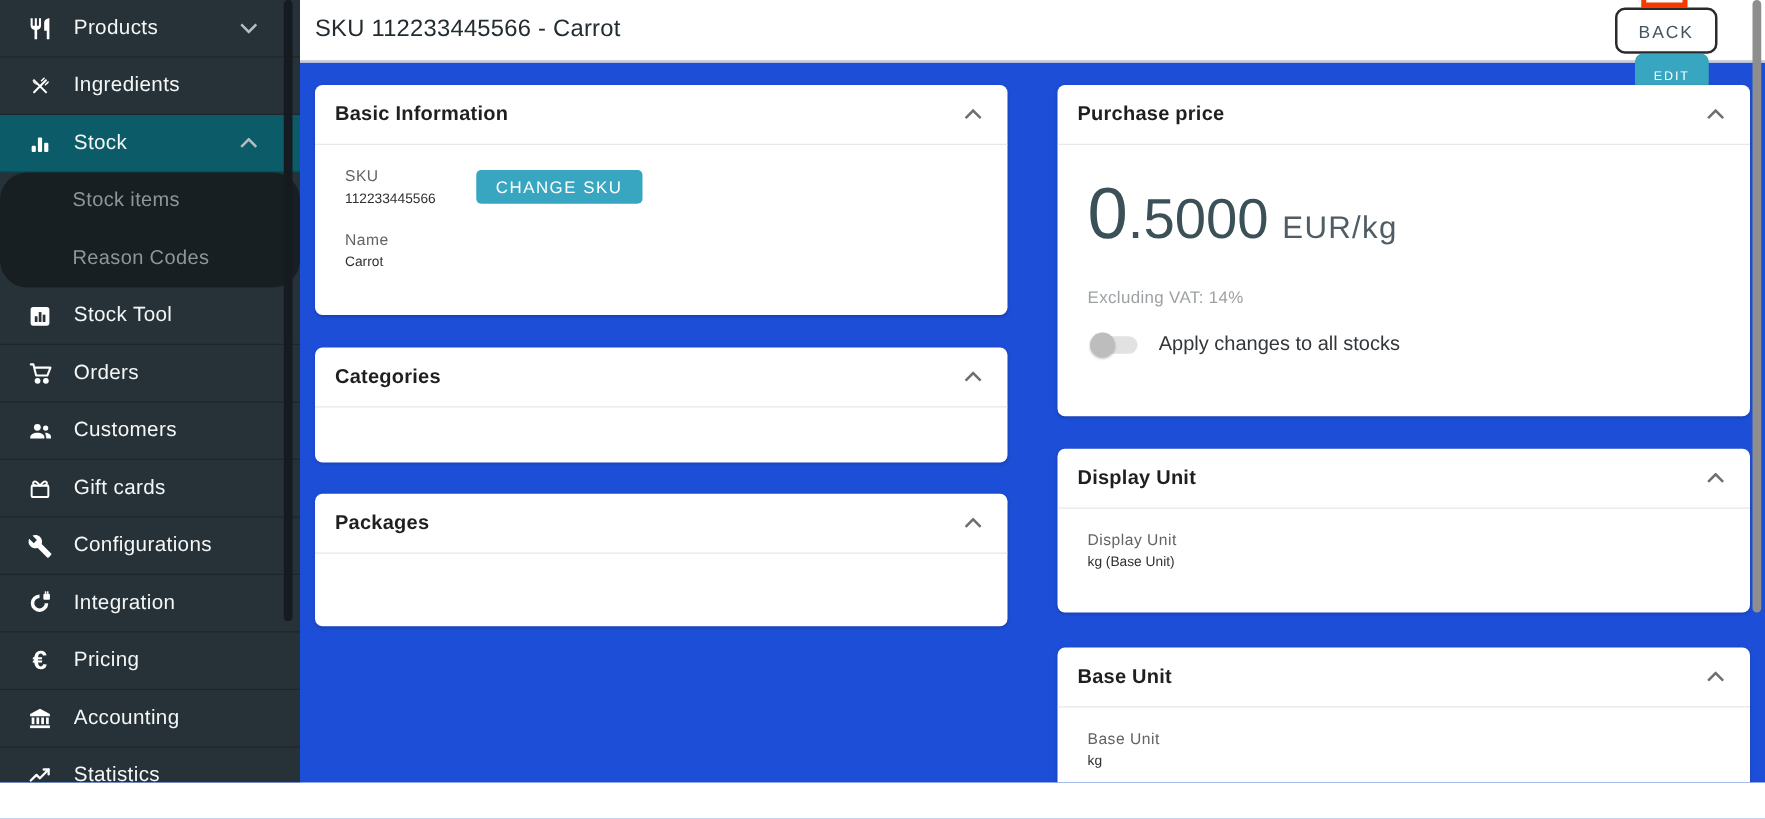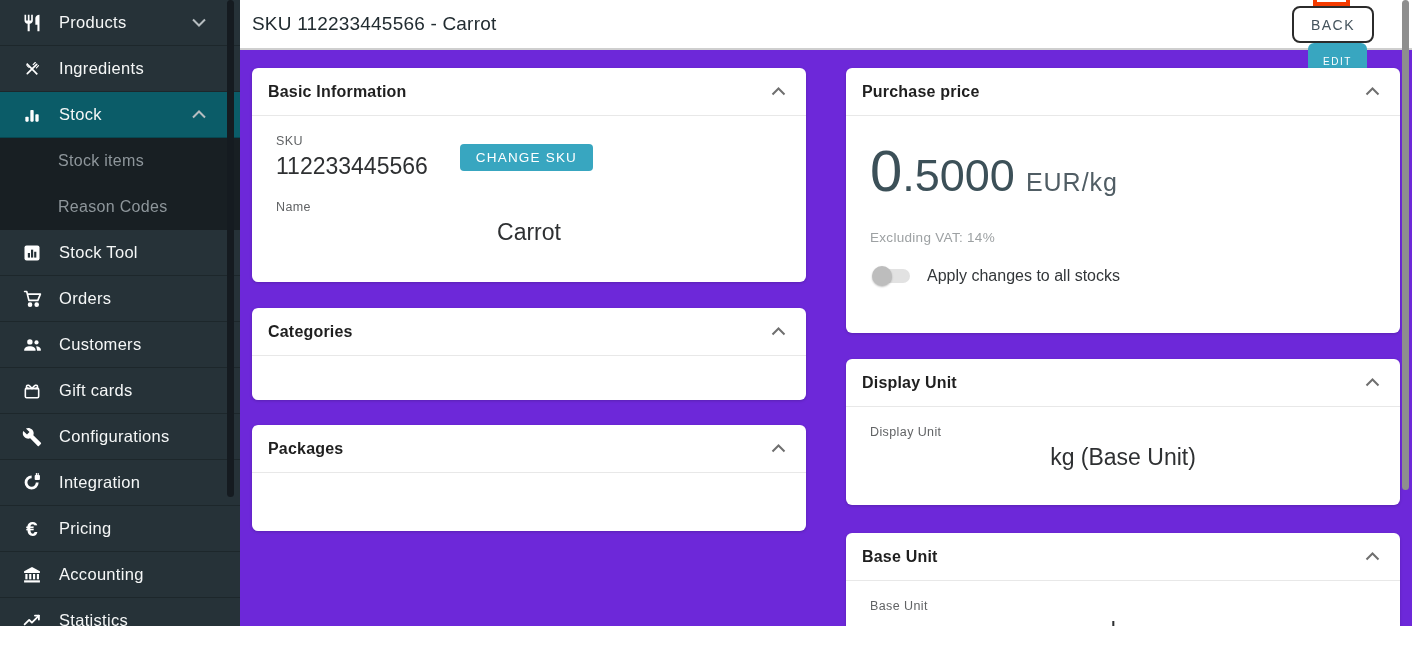--- a/index.html
+++ b/index.html
@@ -1,33 +1,33 @@
 <!DOCTYPE html>
 <html><head>
 <meta charset="utf-8">
 <style>
   * { margin:0; padding:0; box-sizing:border-box; }
   html,body { width:1412px; height:655px; }
   body { font-family:"Liberation Sans","DejaVu Sans",sans-serif; }
 
   #app { width:1412px; height:626px; position:relative; overflow:hidden;
-         background:#6d28d9; display:flex; }
+         background:#1d4ed8; display:flex; }
 
   
   .sidebar { width:240px; flex:0 0 240px; height:100%; background:#263238;
              position:relative; overflow:hidden; }
   .nav-item { height:46px; display:flex; align-items:center; padding:0 20px;
               color:#f5f7f7; font-size:16.5px; letter-spacing:.3px; cursor:pointer;
               border-bottom:1px solid rgba(0,0,0,.22); }
   .nav-item .ico { width:24px; height:24px; display:flex; align-items:center;
                    justify-content:center; flex-shrink:0; }
   .nav-item .lbl { margin-left:15px; white-space:nowrap; }
   .nav-item .chev { margin-left:auto; margin-right:14px; display:flex; }
   .nav-item.active { background:#0b5c68; }
-  .submenu { background:#181f23; }
+  .submenu { background:#181f23;border-radius:22px; }
   .sub-item { height:46px; display:flex; align-items:center; padding-left:58px;
               color:#8e969b; font-size:16px; letter-spacing:.3px; cursor:pointer; }
   .side-scroll { position:absolute; right:6px; top:0; width:7px; height:497px;
                  background:#151b20; border-radius:4px; }
   .euro-glyph { font-size:21px; font-weight:700; color:#fff; line-height:1; }
 
   
   .main { flex:1; display:flex; flex-direction:column; min-width:0; }
   .topbar { height:50px; background:#fff; border-bottom:2px solid #cfcfcf;
             display:flex; align-items:center; padding:0 29px 0 12px; flex-shrink:0; }
@@ -53,21 +53,21 @@
           overflow:hidden; }
   .card + .card, .mb26 { margin-bottom:26px; }
   .card-header { height:48px; display:flex; align-items:center;
                  justify-content:space-between; padding:0 16px;
                  border-bottom:1px solid #e8e8e8; }
   .card-title { font-size:16px; font-weight:600; color:#1f1f1f; letter-spacing:.2px; }
   .collapse-btn { background:none; border:none; cursor:pointer; display:flex;
                   align-items:center; padding:4px; }
 
   .field-label { font-size:12.5px; color:#616365; letter-spacing:.4px; margin-bottom:5px; }
-  .field-value { font-size:23px; color:#2e3032;text-align:center; }
+  .field-value { font-size:11px; color:#2e3032; }
 
   .bi-body { padding:18px 24px 36px; }
   .sku-row { display:flex; align-items:center; gap:32px; }
   .btn-change-sku { height:27px; padding:0 16px; background:#38a6c0; border:none;
                     border-radius:4px; color:#fff; font-size:13.5px; letter-spacing:1.2px;
                     font-weight:500; cursor:pointer;
                     font-family:"Liberation Sans","DejaVu Sans",sans-serif; }
   .name-block { margin-top:20px; }
 
   .empty-body-sm { height:44px; }

